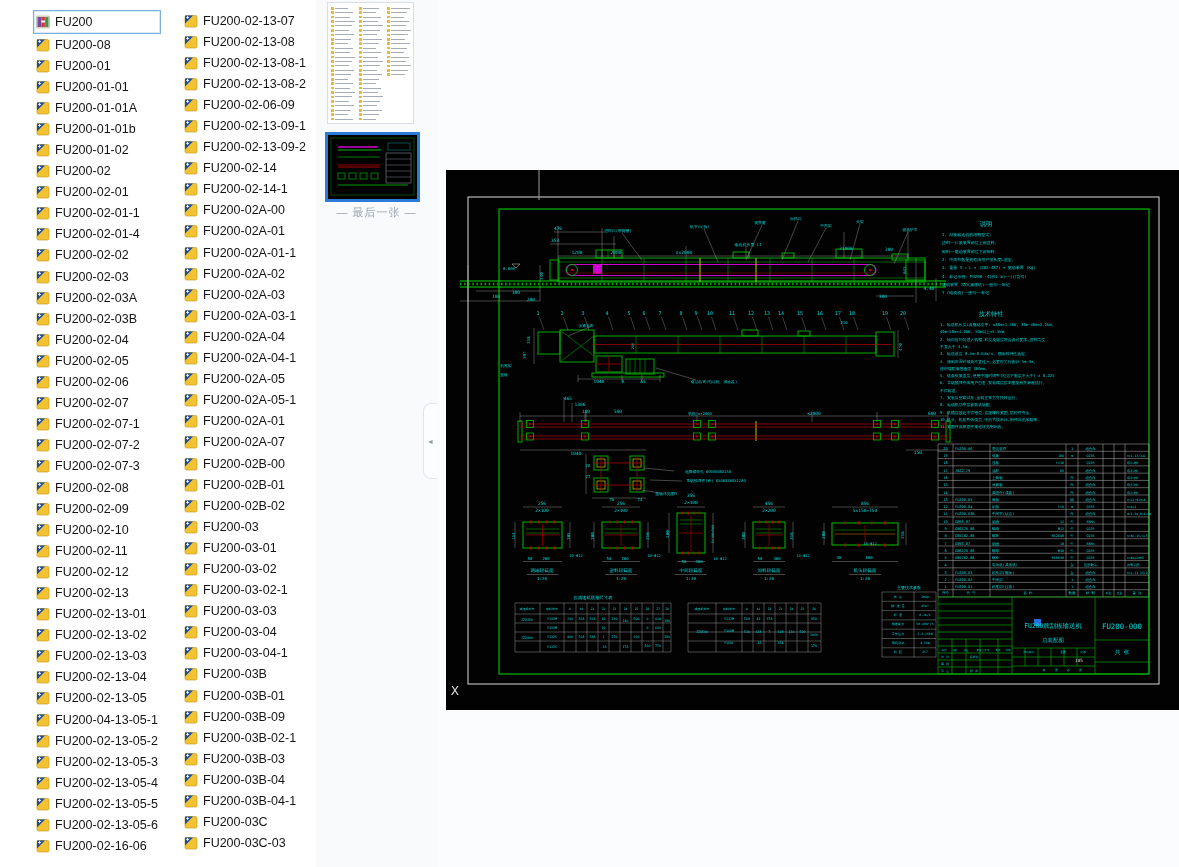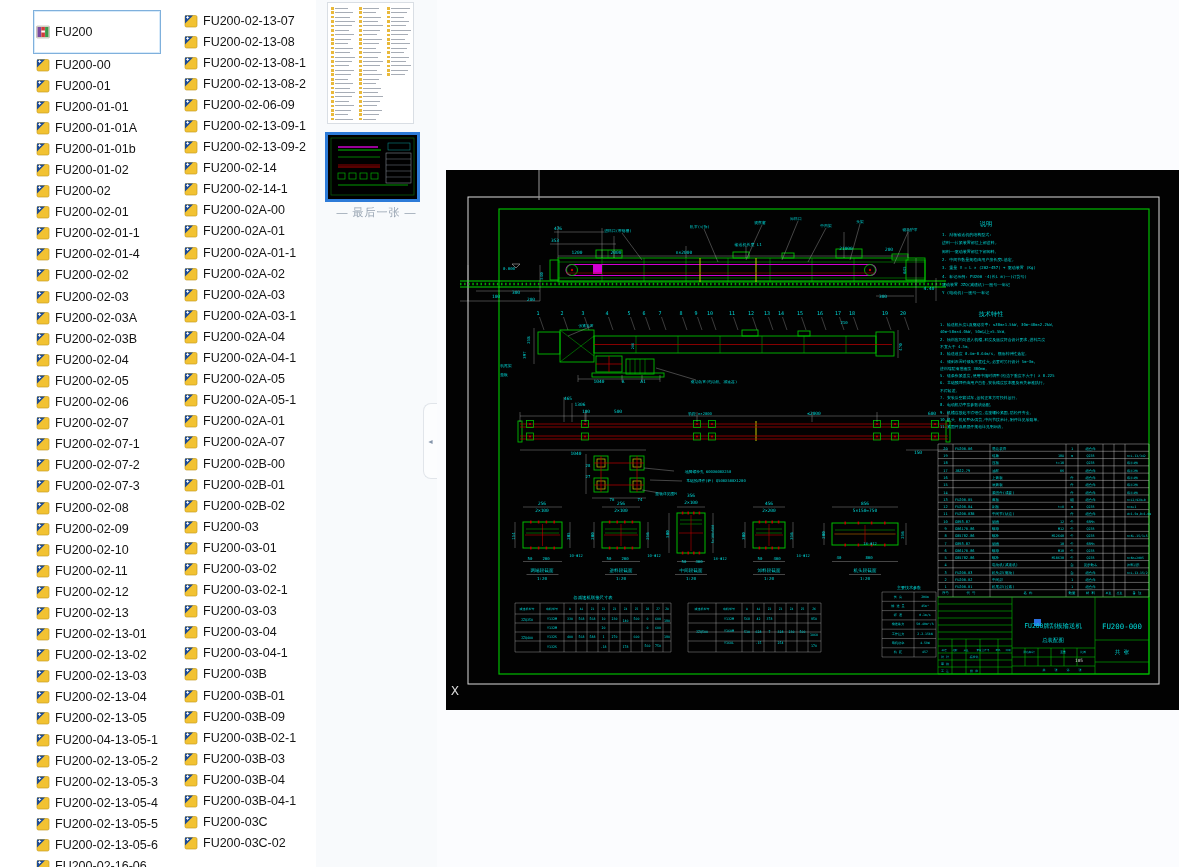--- a/index.html
+++ b/index.html
@@ -4,21 +4,21 @@
 <style>
   html,body{margin:0;padding:0;width:1179px;height:867px;overflow:hidden;
     background:#fbfcfe;font-family:"Liberation Sans",sans-serif;}
   .panel{position:absolute;top:0;bottom:0;}
   #filepanel{left:0;width:316px;background:#ffffff;border-right:1px solid #e4e7eb;}
   .filecol{position:absolute;top:10px;}
   #col1{left:36px;} #col2{left:184px;}
   .frow{height:21.1px;display:flex;align-items:center;gap:5px;font-size:12.5px;color:#141414;white-space:nowrap;}
   .frow .ficon{width:14px;height:14px;flex:0 0 14px;display:inline-block;}
   .selbox{border:1px solid #7fb0dc;background:#ffffff;box-shadow:inset 0 0 0 1px #d7eafa;
-    width:122px;padding:12px 2px;margin-left:-3px;height:18px;}
+    width:122px;padding:2px 2px;margin-left:-3px;height:18px;}
   #thumbpanel{left:316px;width:121px;background:#f8fafc;border-right:1px solid #e7eaee;}
   #thumb1{position:absolute;left:11px;top:2px;width:85px;height:120px;background:#ffffff;
     border:1px solid #d9dee4;overflow:hidden;}
   .t1col{position:absolute;top:3px;}
   .t1row{height:4.45px;display:flex;align-items:center;gap:1.5px;}
   .t1dot{width:2.6px;height:2.6px;background:#e9b93a;flex:0 0 2.6px;}
   .t1line{height:1px;background:#a7adb6;}
   #thumb2{position:absolute;left:9px;top:132px;width:89px;height:64px;background:#000;
     border:3px solid #2d7bd8;}
   #lastlabel{position:absolute;left:0;right:0;top:205px;text-align:center;
@@ -46,21 +46,21 @@
           <rect x="5.3" y="5.5" width="3.6" height="2" fill="#fff"></rect>
         </svg>
         <span>FU200</span>
       </div>
       <div class="frow">
         <svg class="ficon" viewBox="0 0 14 14">
           <rect x="1" y="1.5" width="12" height="11.5" rx="1.5" fill="#f2c232" stroke="#c79e22" stroke-width="0.7"></rect>
           <path d="M1 1.5 L9 1.5 L1 9.5 Z" fill="#1d4b96"></path>
           <path d="M3.6 1.6 l.6 1.2 1.2.6 -1.2.6 -.6 1.2 -.6 -1.2 -1.2 -.6 1.2 -.6 z" fill="#fff"></path>
         </svg>
-        <span>FU200-00</span>
+        <span>FU200-08</span>
       </div>
       <div class="frow">
         <svg class="ficon" viewBox="0 0 14 14">
           <rect x="1" y="1.5" width="12" height="11.5" rx="1.5" fill="#f2c232" stroke="#c79e22" stroke-width="0.7"></rect>
           <path d="M1 1.5 L9 1.5 L1 9.5 Z" fill="#1d4b96"></path>
           <path d="M3.6 1.6 l.6 1.2 1.2.6 -1.2.6 -.6 1.2 -.6 -1.2 -1.2 -.6 1.2 -.6 z" fill="#fff"></path>
         </svg>
         <span>FU200-01</span>
       </div>
       <div class="frow">
@@ -672,21 +672,21 @@
           <path d="M3.6 1.6 l.6 1.2 1.2.6 -1.2.6 -.6 1.2 -.6 -1.2 -1.2 -.6 1.2 -.6 z" fill="#fff"></path>
         </svg>
         <span>FU200-03C</span>
       </div>
       <div class="frow">
         <svg class="ficon" viewBox="0 0 14 14">
           <rect x="1" y="1.5" width="12" height="11.5" rx="1.5" fill="#f2c232" stroke="#c79e22" stroke-width="0.7"></rect>
           <path d="M1 1.5 L9 1.5 L1 9.5 Z" fill="#1d4b96"></path>
           <path d="M3.6 1.6 l.6 1.2 1.2.6 -1.2.6 -.6 1.2 -.6 -1.2 -1.2 -.6 1.2 -.6 z" fill="#fff"></path>
         </svg>
-        <span>FU200-03C-02</span>
+        <span>FU200-03C-03</span>
       </div>
     </div>
 </div>
 
 <div class="panel" id="thumbpanel">
   <div id="thumb1">
       <div class="t1col" style="left: 3px;">
         <div class="t1row">
           <div class="t1dot"></div>
           <div class="t1line" style="width: 13px;"></div>

